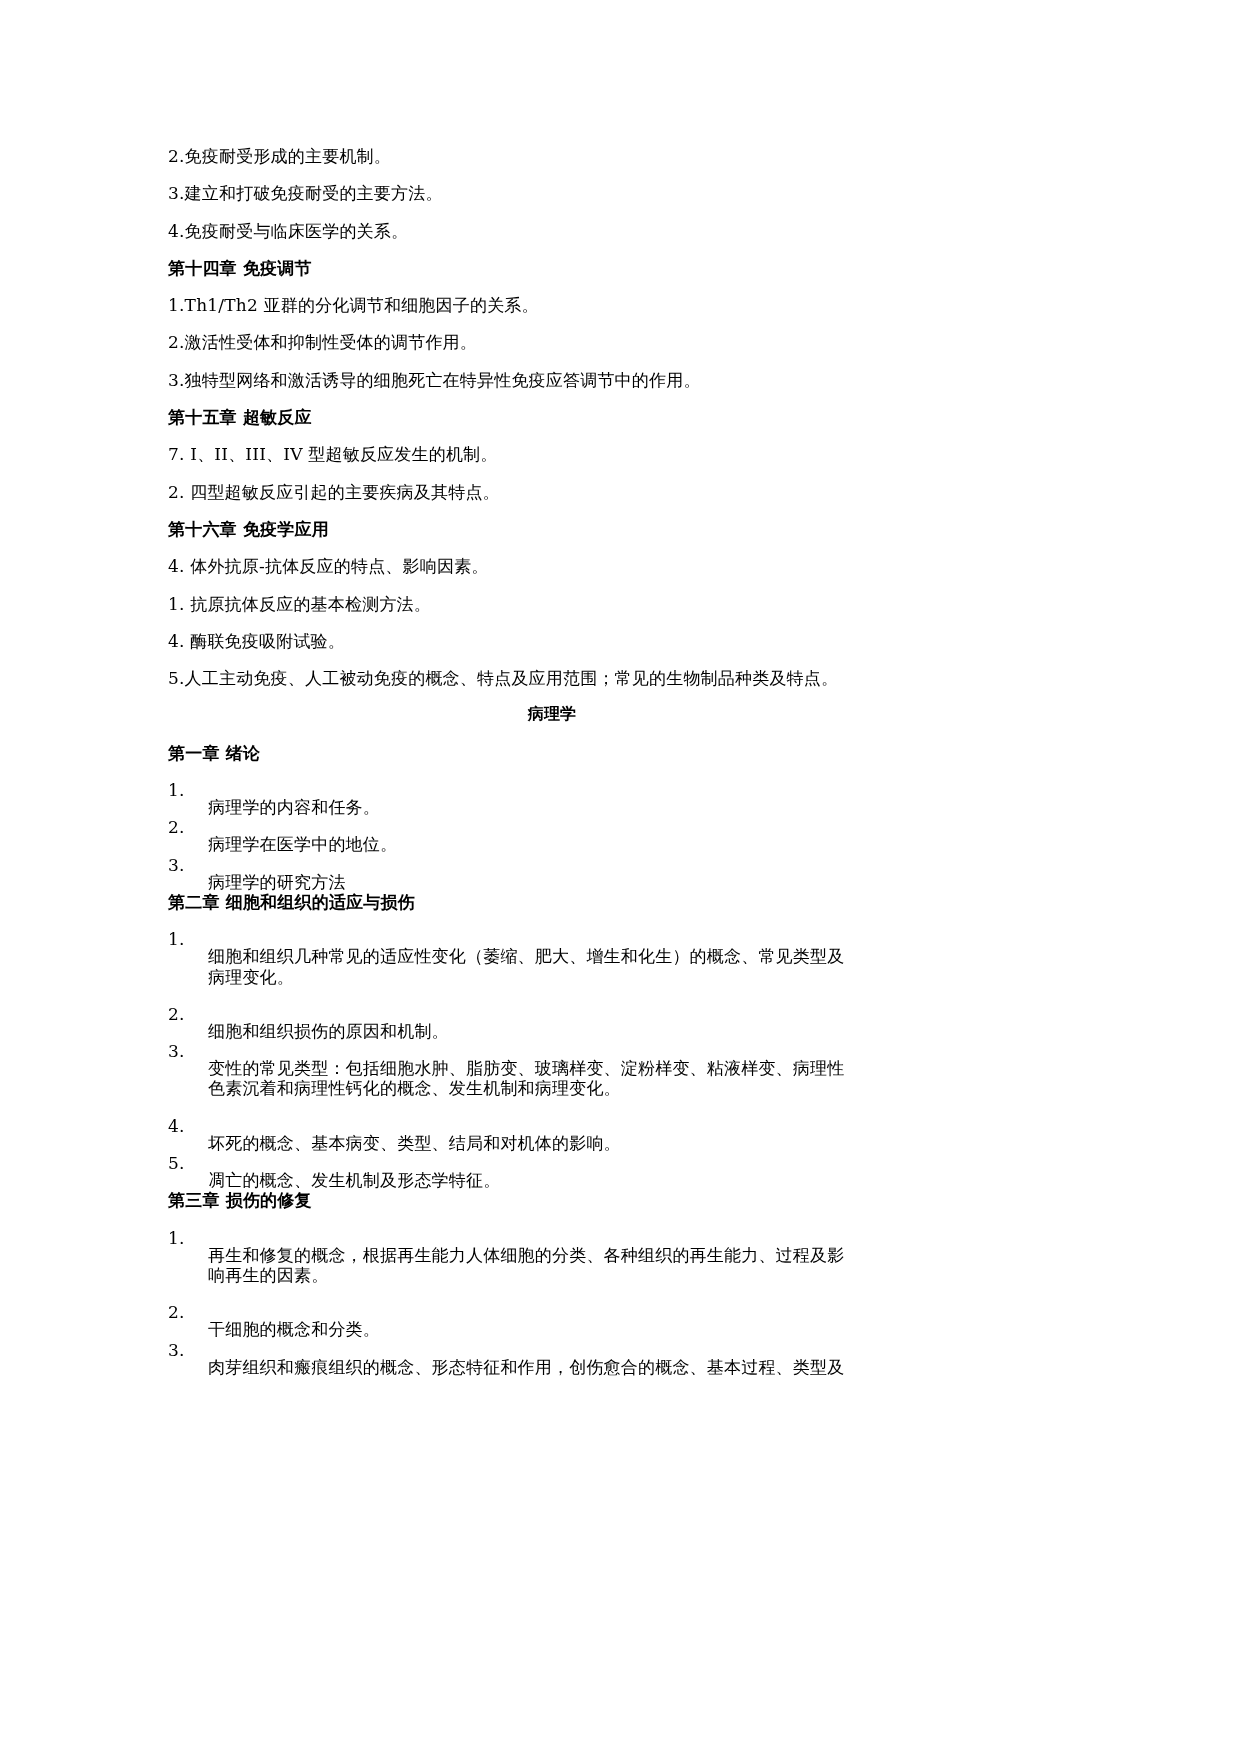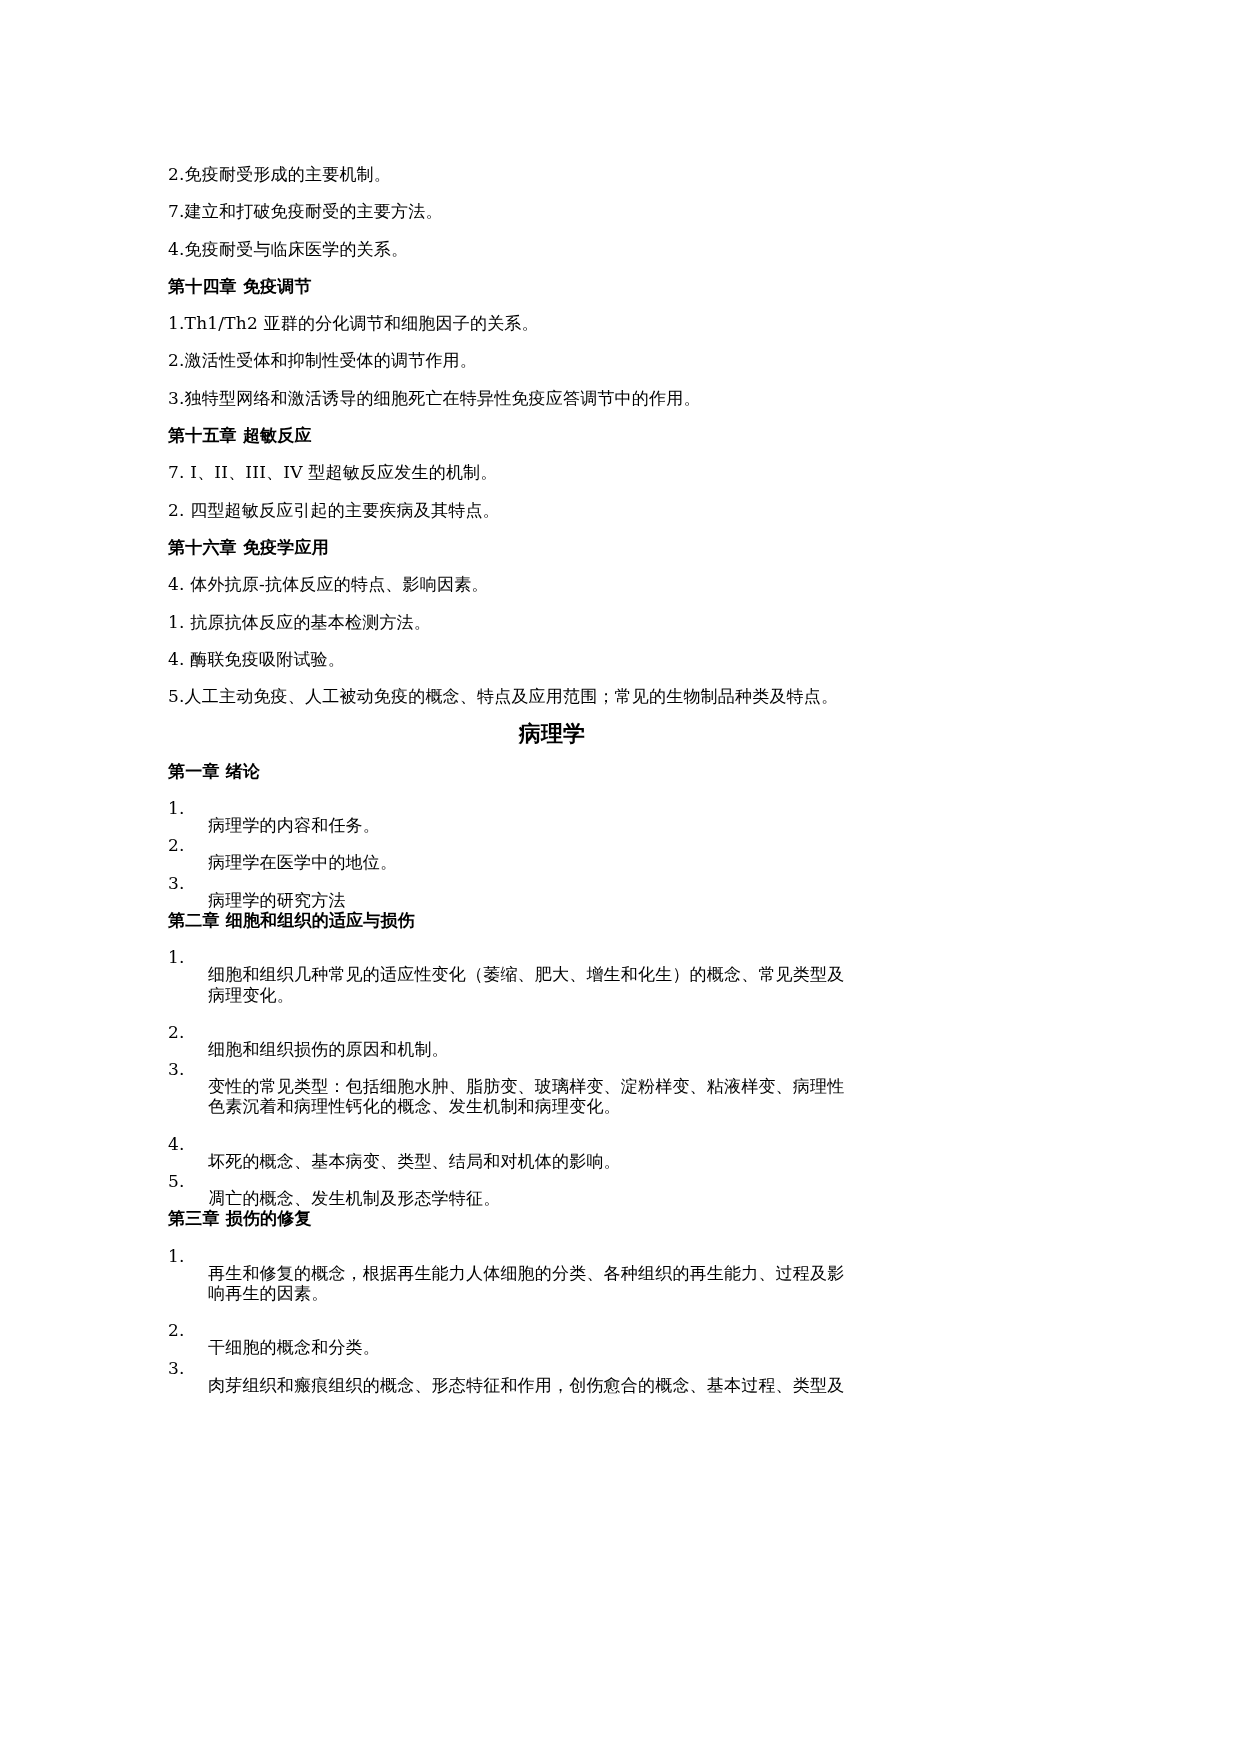--- a/index.html
+++ b/index.html
@@ -1,33 +1,33 @@
 <!DOCTYPE html>
 <html><head>
 <meta charset="utf-8">
 <style>
   html, body { margin: 0; padding: 0; background: #ffffff; }
   body { width: 1240px; height: 1754px; position: relative; overflow: hidden;
          font-family: "DejaVu Serif", "Liberation Serif", serif; color: #000; }
-  .page { position: absolute; left: 168px; top: 156px; width: 780px; }
+  .page { position: absolute; left: 168px; top: 138px; width: 780px; }
   .line { height: 37.3px; line-height: 37.3px; font-size: 17px; white-space: nowrap; letter-spacing: 0.2px; }
   .heading { font-weight: bold; font-family: "DejaVu Sans", "Liberation Sans", sans-serif; font-size: 17px; }
-  .title { text-align: center; font-weight: bold; font-family: Liberation Serif, serif; font-size: 22px; padding-right: 12px; }
+  .title { text-align: center; font-weight: bold; font-family: Liberation Mono, monospace; font-size: 16px; padding-right: 12px; }
   .hang { display: flex; }
   .hang .num { width: 40px; flex: none; }
   .hang .txt { flex: 1; white-space: normal; line-height: 37.3px; margin-top: 17px; }
   .cont { padding-left: 40px; }
 </style>
 </head>
 <body>
 
 <div class="page">
 
   <div class="line">2.免疫耐受形成的主要机制。</div>
-  <div class="line">7.建立和打破免疫耐受的主要方法。</div>
+  <div class="line">3.建立和打破免疫耐受的主要方法。</div>
   <div class="line">4.免疫耐受与临床医学的关系。</div>
 
   <div class="line heading">第十四章  免疫调节</div>
   <div class="line">1.Th1/Th2 亚群的分化调节和细胞因子的关系。</div>
   <div class="line">2.激活性受体和抑制性受体的调节作用。</div>
   <div class="line">3.独特型网络和激活诱导的细胞死亡在特异性免疫应答调节中的作用。</div>
 
   <div class="line heading">第十五章  超敏反应</div>
   <div class="line">7.  I、II、III、IV 型超敏反应发生的机制。</div>
   <div class="line">2.  四型超敏反应引起的主要疾病及其特点。</div>

